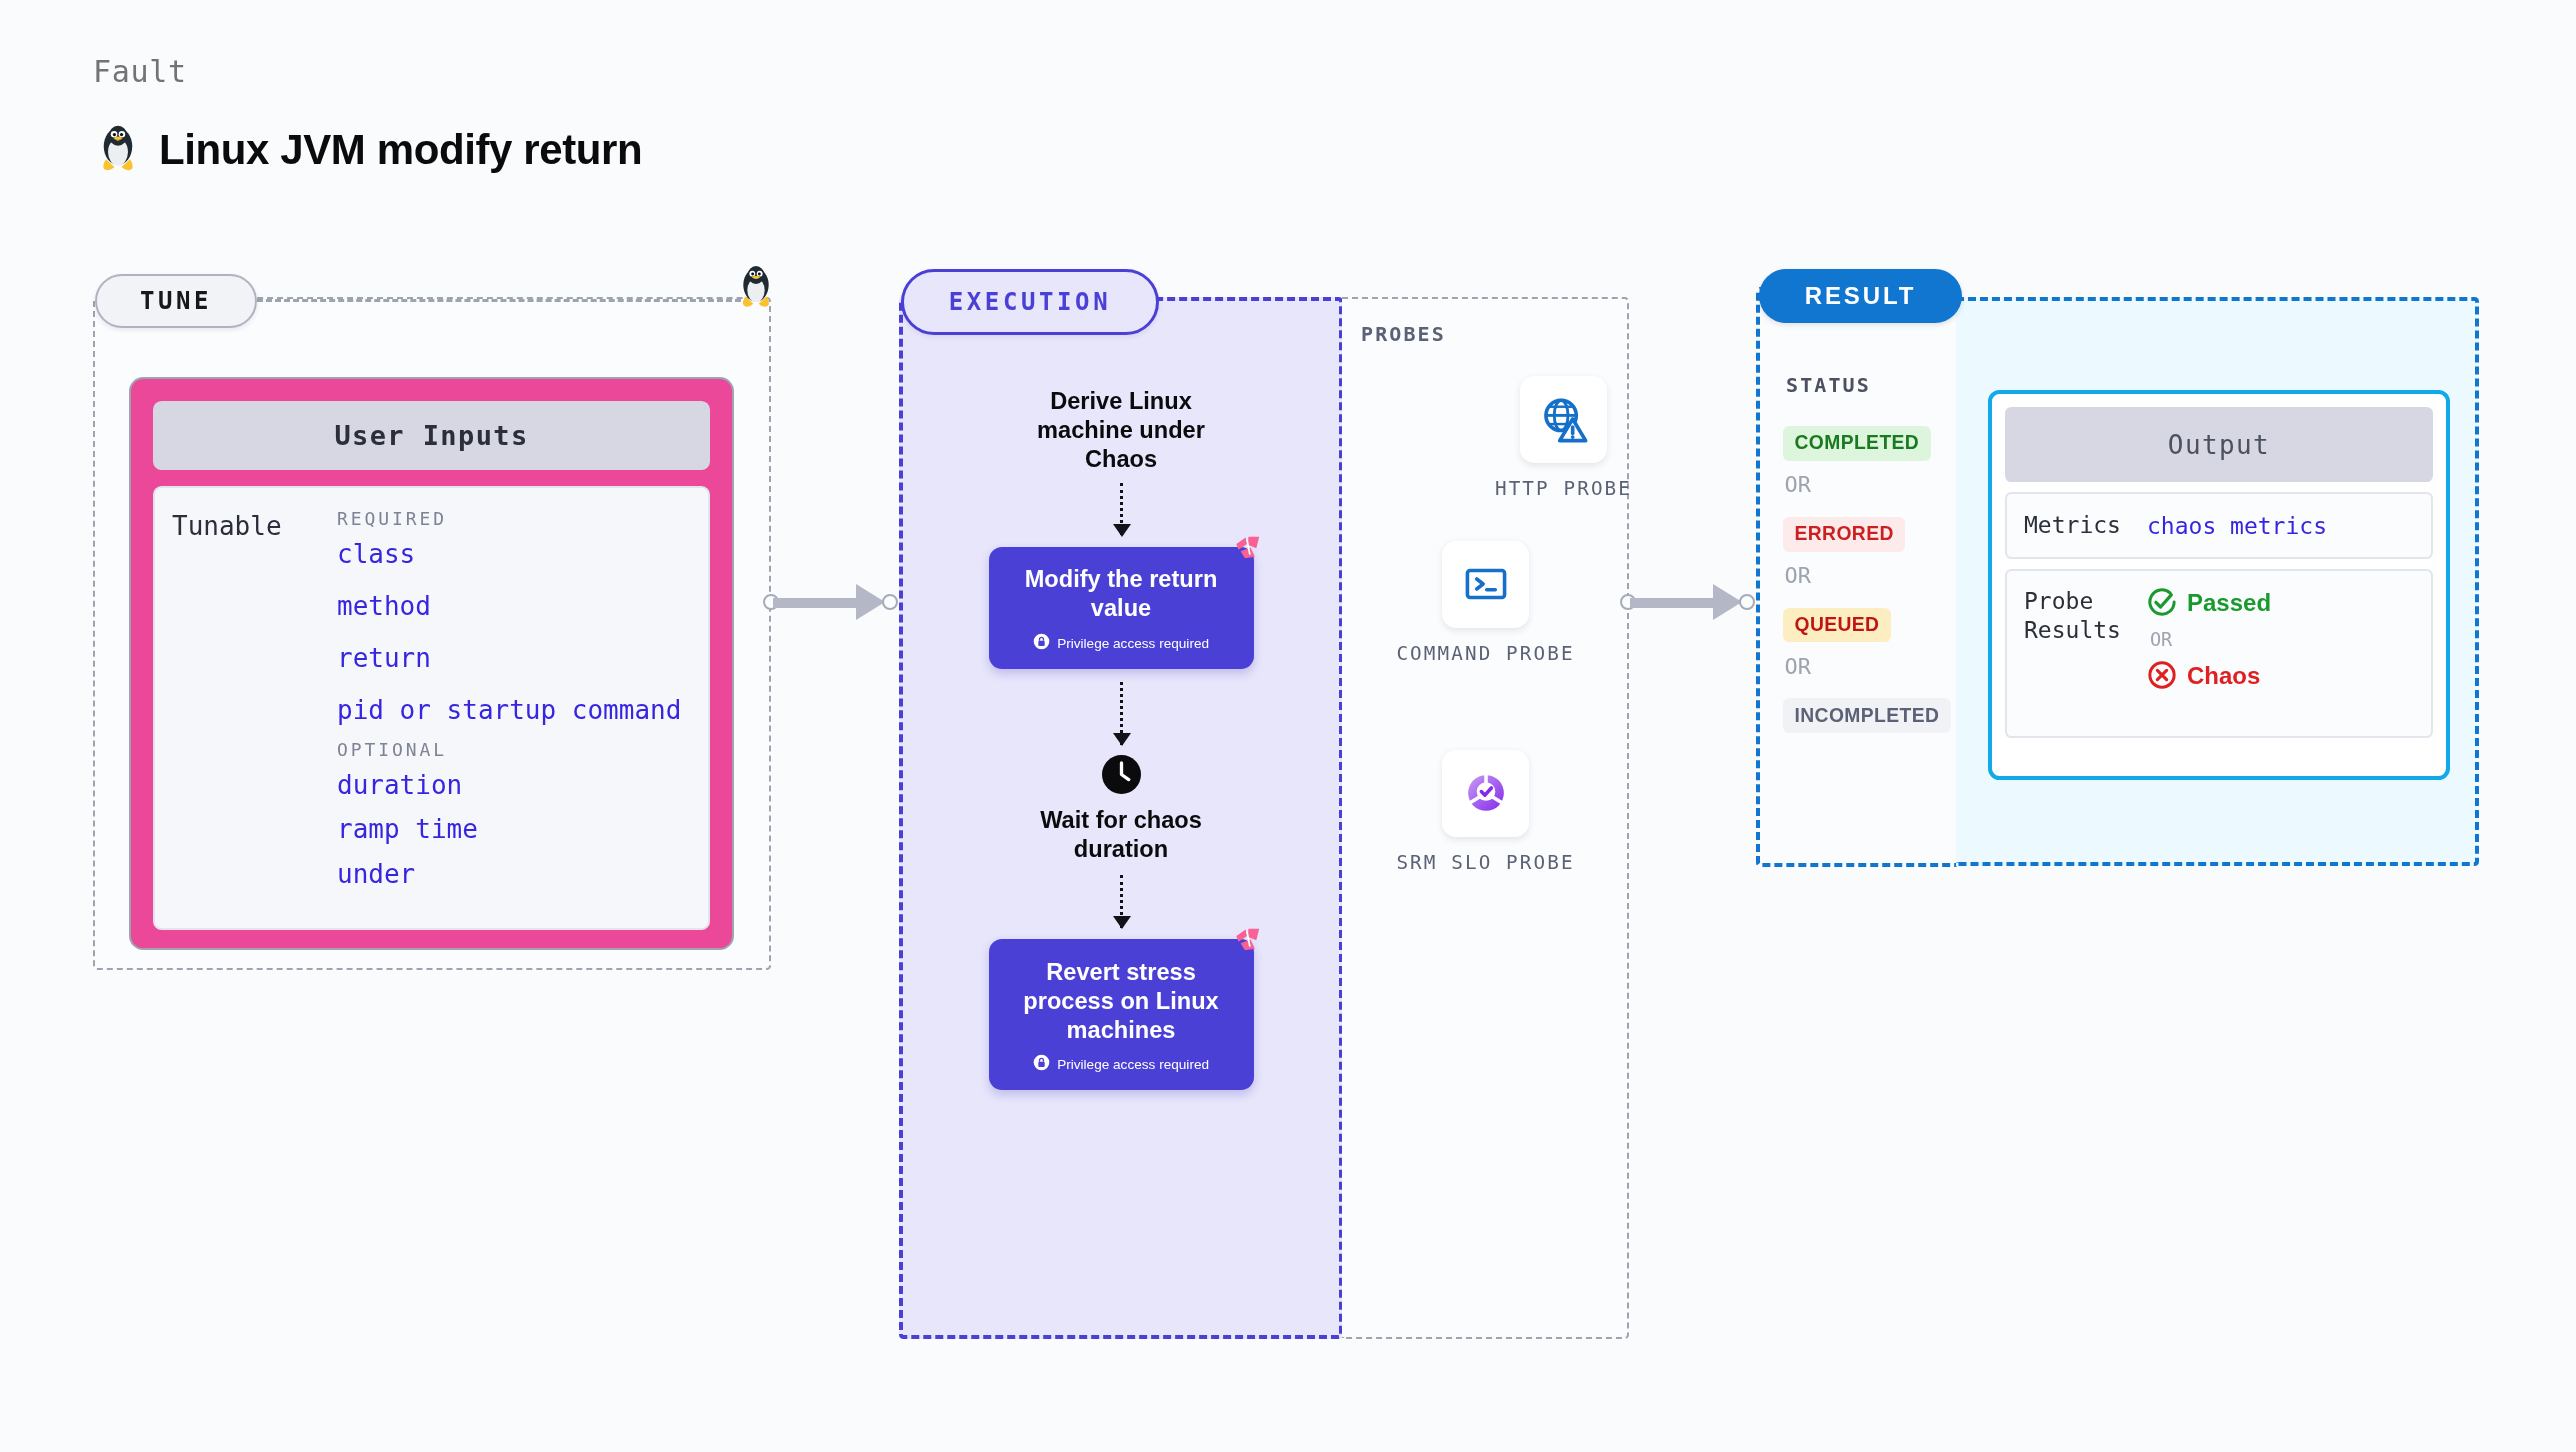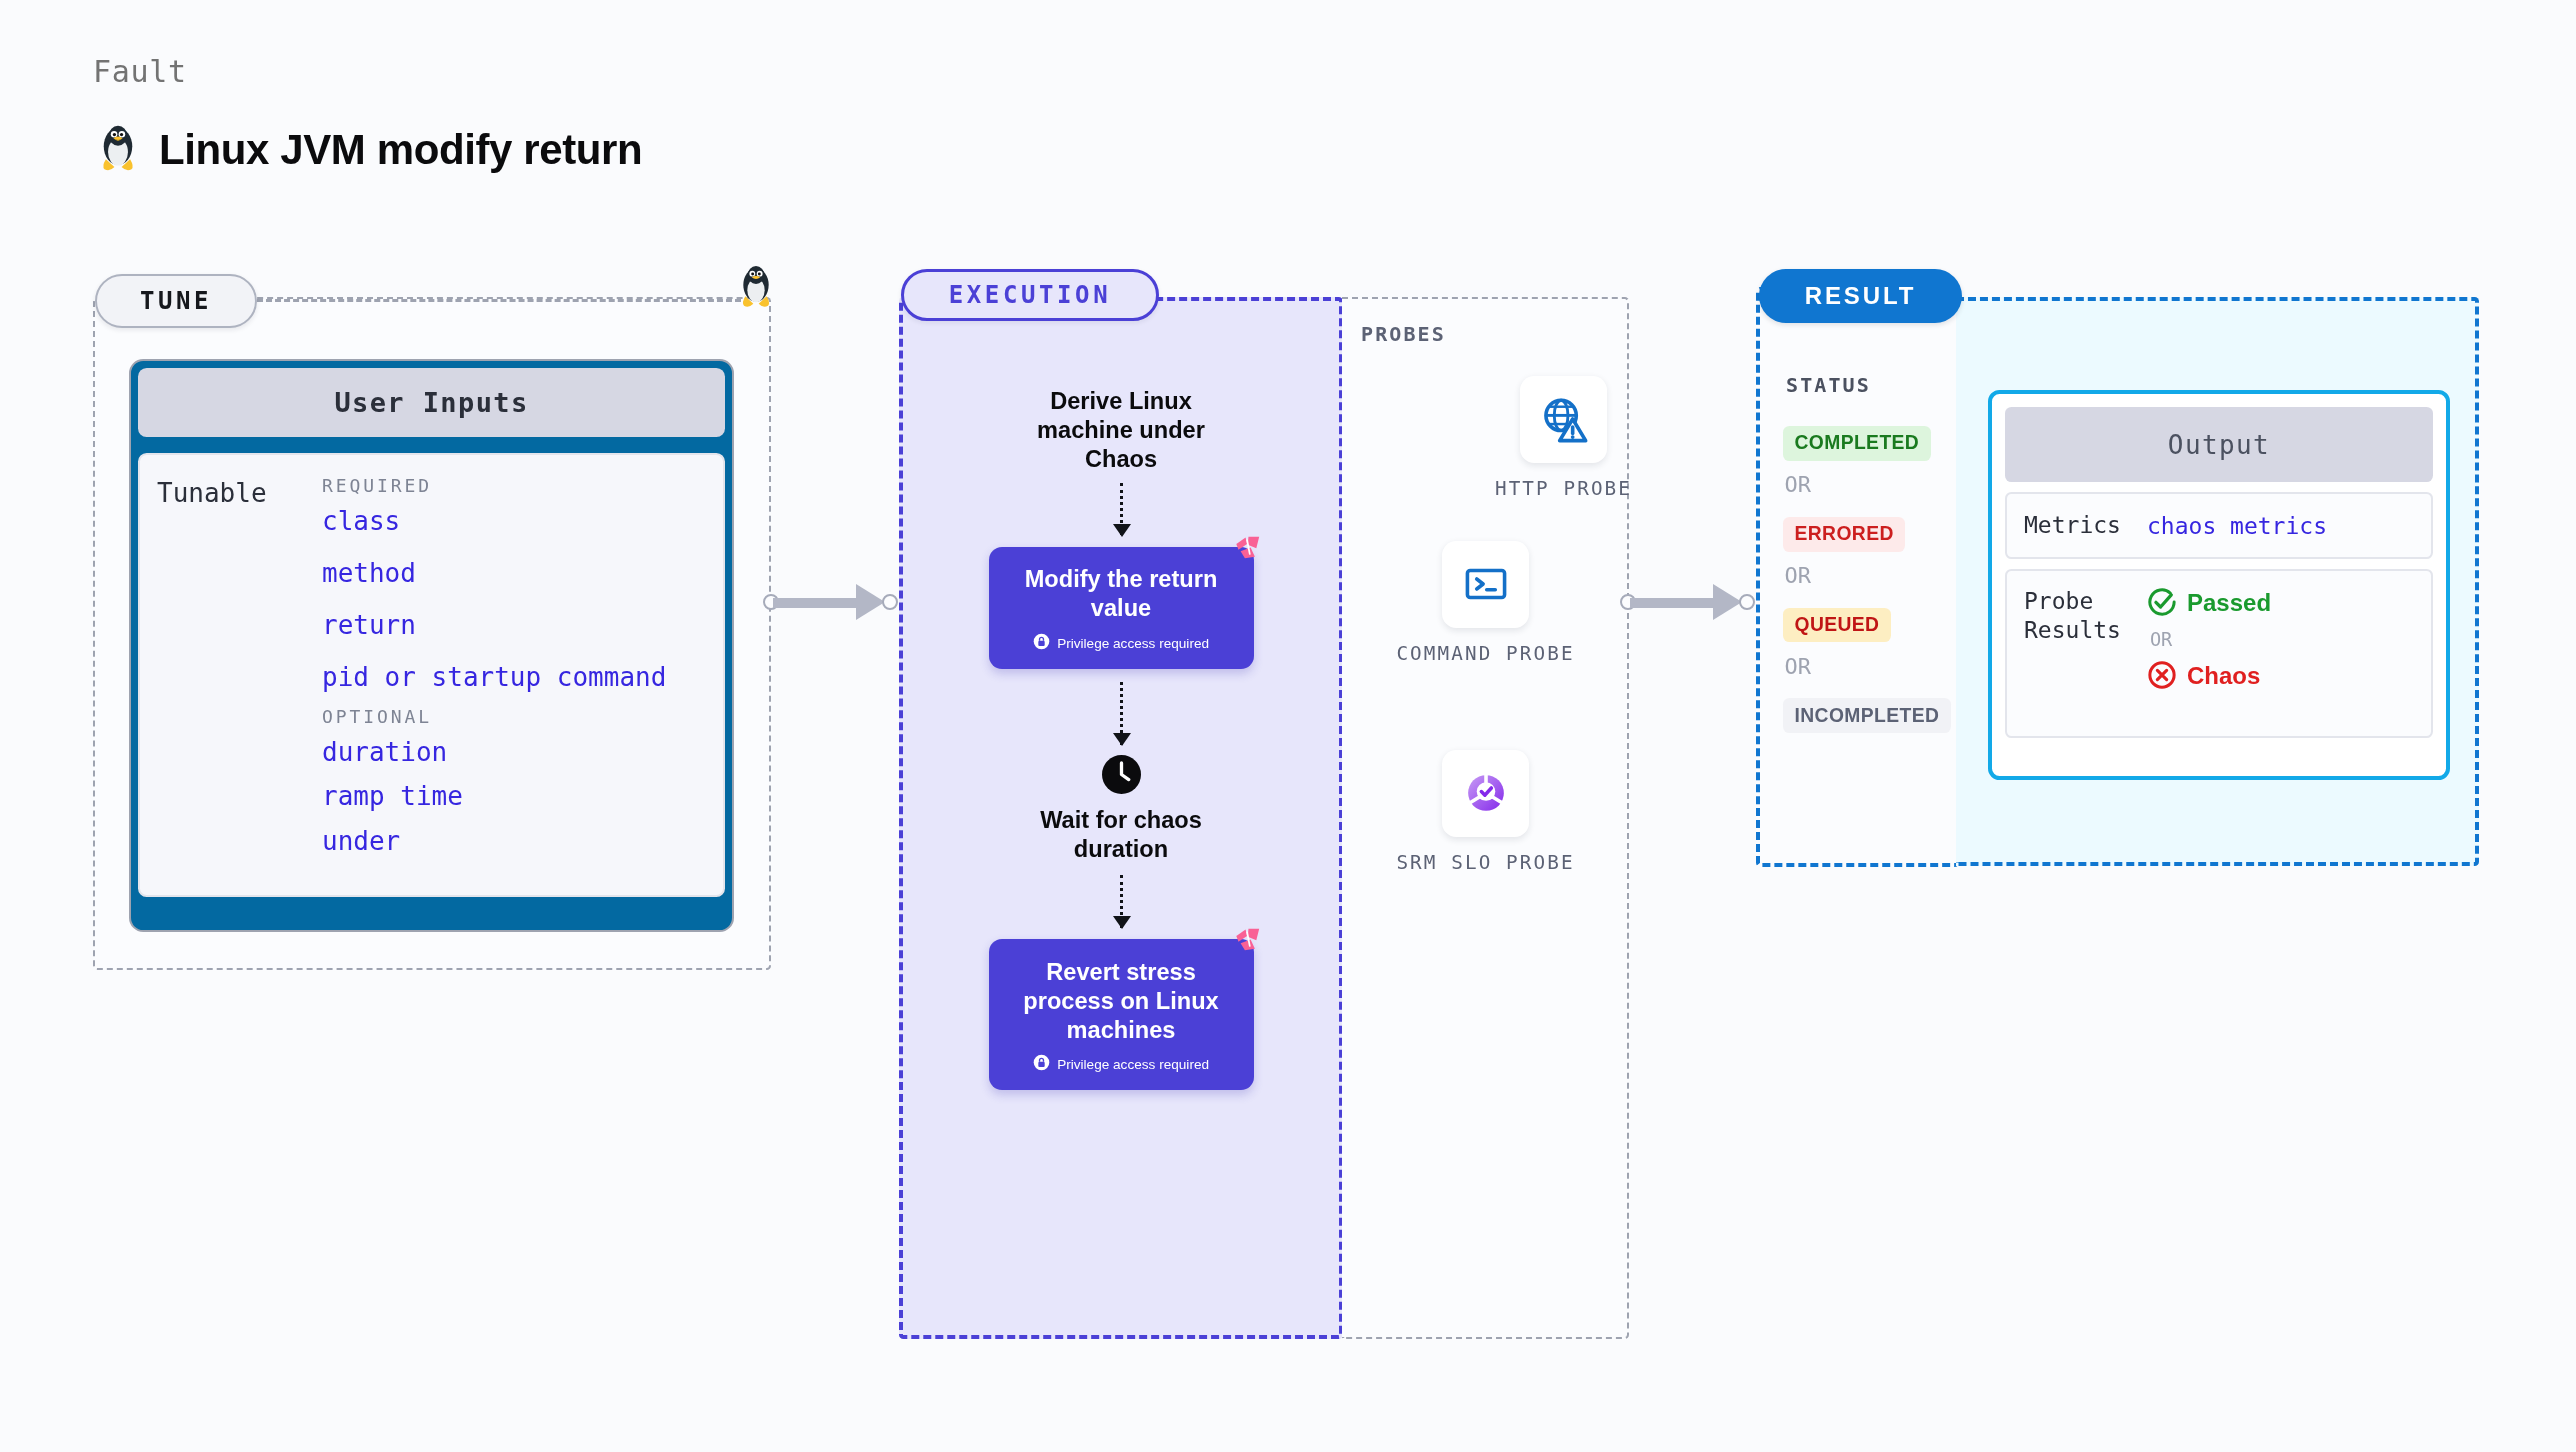--- a/index.html
+++ b/index.html
@@ -75,21 +75,21 @@
     font-weight: bold; letter-spacing: 3.6px;
     border-radius: 716px;
   }
   .pill-tune {
     left: 95px; top: 274px; width: 162px; height: 54px;
     background: #f2f3f7; border: 2.9px solid #aeb3c0;
     color: #16181d; font-size: 24px;
     box-shadow: 0 2.1px 5px rgba(20,25,45,.09);
   }
   .pill-exec {
-    left: 901px; top: 269px; width: 258px; height: 52px;
+    left: 901px; top: 269px; width: 258px; height: 66px;
     background: #e7e6fb; border: 3.6px solid #4b40d6;
     color: #4b40d6; font-size: 24px;
     box-shadow: 0 2.1px 5px rgba(20,25,45,.08);
   }
   .pill-result {
     left: 1759px; top: 269px; width: 203px; height: 54px;
     background: #1076d0; border: none;
     color: #ffffff; font-size: 24px;
     font-family: "Liberation Sans", sans-serif;
     letter-spacing: 2.9px;
@@ -99,26 +99,26 @@
   
   .tune-dash {
     position: absolute; left: 257px; top: 299px;
     width: 484px; height: 0;
     border-top: 3.6px dashed #9ea3b0;
   }
   .penguin-node { position: absolute; left: 736px; top: 265px; }
 
   
   .ui-card {
-    position: absolute; left: 129px; top: 359px;
+    position: absolute; left: 129px; top: 377px;
     width: 605px; height: 573px;
-    background: #0369a1;
+    background: #ec4899;
     border: 2.9px solid #9ea3b0;
     border-radius: 14.3px;
-    padding: 7px;
+    padding: 22px;
   }
   .ui-head {
     height: 69px; background: #d6d7e3;
     border-radius: 8.6px;
     display: flex; align-items: center; justify-content: center;
     font-family: "DejaVu Sans Mono", monospace;
     font-size: 27px; font-weight: bold; color: #2b2f3a;
     letter-spacing: 1.4px;
   }
   .ui-body {

